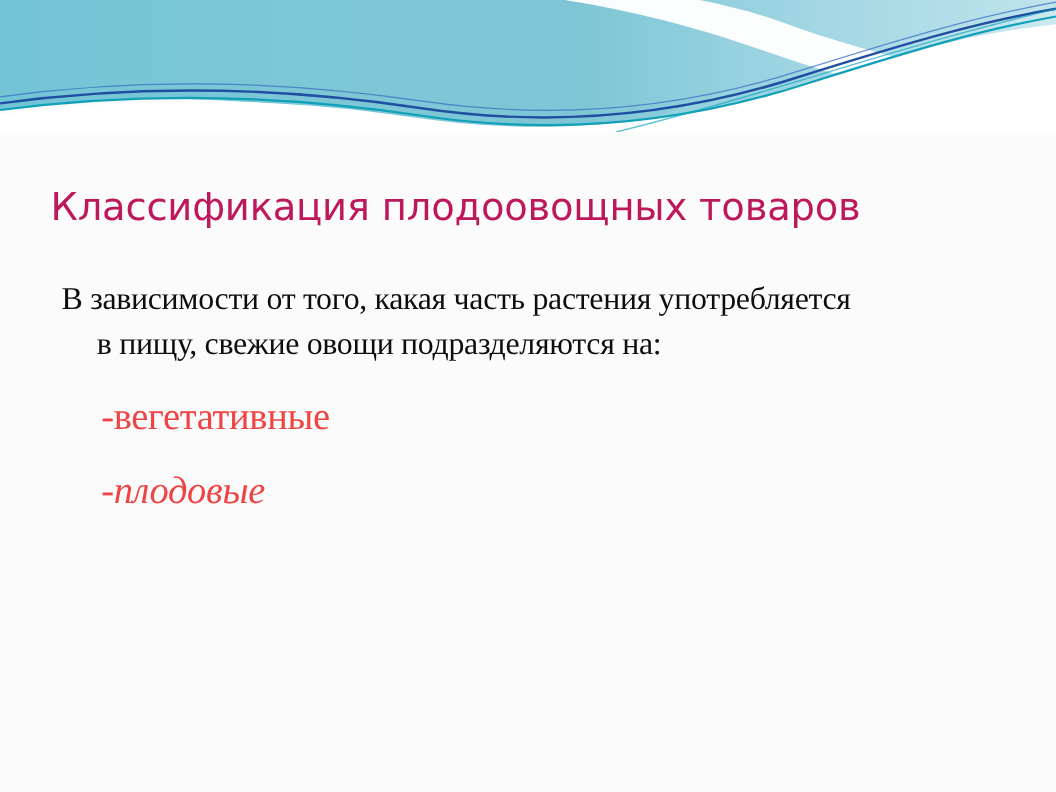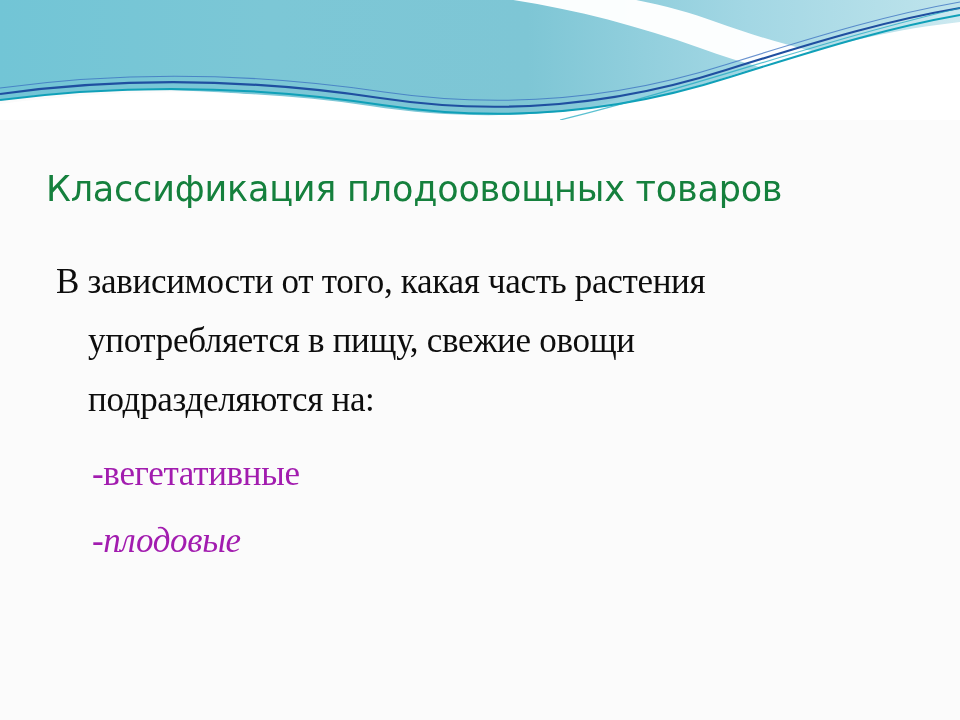--- a/index.html
+++ b/index.html
@@ -43,49 +43,49 @@
   
   .title {
     position: absolute;
     left: 46px;
     top: 166px;
     width: 880px;
     font-family: "DejaVu Sans", "Liberation Sans", sans-serif;
     font-size: 35px;
     line-height: 46px;
     letter-spacing: -0.2px;
-    color: #15803d;
+    color: #be185d;
     white-space: nowrap;
   }
 
   
   .body-block {
     position: absolute;
     left: 40px;
     top: 252px;
     width: 880px;
   }
 
   .para {
     font-family: "Liberation Serif", "DejaVu Serif", serif;
-    font-size: 35px;
-    line-height: 59px;
+    font-size: 29px;
+    line-height: 41px;
     color: #0d0d0d;
     width: 700px;
     padding-left: 48px;
     text-indent: -32px;
     margin: 0 0 4px 0;
     letter-spacing: -0.3px;
   }
 
   .bullet {
     font-family: "Liberation Serif", "DejaVu Serif", serif;
     font-size: 35px;
     line-height: 41px;
-    color: #a21caf;
+    color: #ef4444;
     margin: 0;
     padding-left: 52px;
     letter-spacing: -0.3px;
   }
   .bullet-1 { margin-top: 24px; }
   .bullet-2 { margin-top: 26px; font-style: italic; }
 </style>
 </head>
 <body>
 

